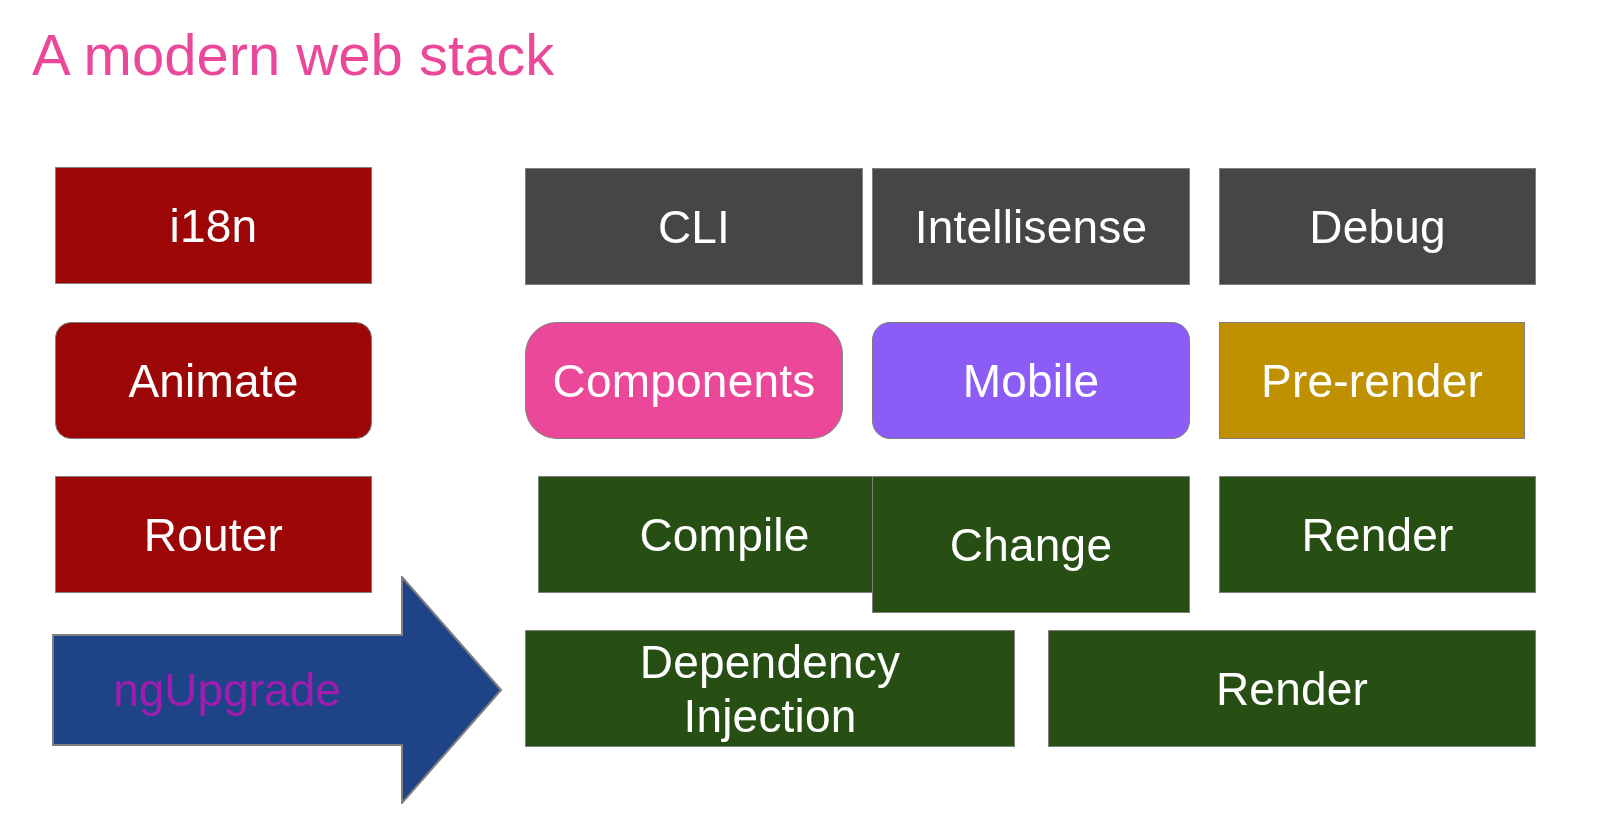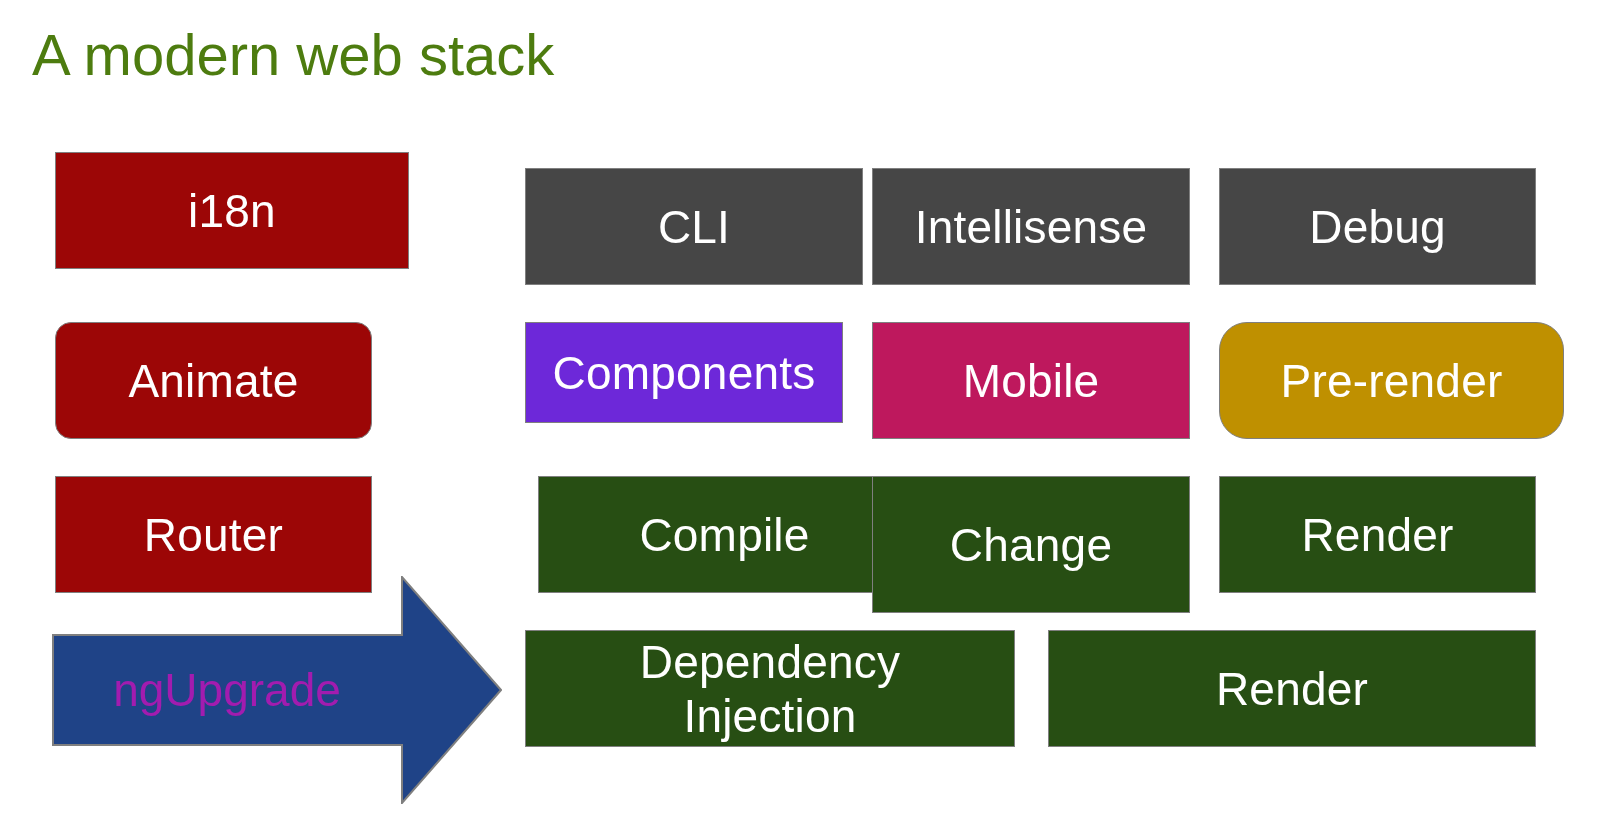--- a/index.html
+++ b/index.html
@@ -17,21 +17,21 @@
     height: 831px;
     background: #ffffff;
     overflow: hidden;
   }
   #slide-title {
     position: absolute;
     left: 32px;
     top: 20px;
     font-size: 58px;
     line-height: 70px;
-    color: #4d7c0f;
+    color: #ec4899;
     font-weight: 400;
     white-space: nowrap;
   }
   .box {
     position: absolute;
     box-sizing: border-box;
     border: 1px solid #7f7f7f;
     color: #ffffff;
     display: flex;
     align-items: center;
@@ -78,21 +78,21 @@
     pointer-events: none;
   }
 </style>
 </head>
 <body>
 
 <div id="slide">
 
   <div id="slide-title">A modern web stack</div>
 
-  <div class="box" style="left:55px; top:152px; width:354px; height:117px; background:#9C0606;">
+  <div class="box" style="left:55px; top:167px; width:317px; height:117px; background:#9C0606;">
     <span class="label">i18n</span>
   </div>
 
   <div class="box" style="left:55px; top:322px; width:317px; height:117px; background:#9C0606;border-radius:16px;">
     <span class="label">Animate</span>
   </div>
 
   <div class="box" style="left:55px; top:476px; width:317px; height:117px; background:#9C0606;">
     <span class="label">Router</span>
   </div>
@@ -109,29 +109,29 @@
   </div>
 
   <div class="box" style="left:872px; top:168px; width:318px; height:117px; background:#464646;">
     <span class="label">Intellisense</span>
   </div>
 
   <div class="box" style="left:1219px; top:168px; width:317px; height:117px; background:#464646;">
     <span class="label">Debug</span>
   </div>
 
-  <div class="box" style="left:525px; top:322px; width:318px; height:101px; background:#6d28d9;">
+  <div class="box" style="left:525px; top:322px; width:318px; height:117px; background:#ec4899;border-radius:32px;">
     <span class="label">Components</span>
   </div>
 
-  <div class="box" style="left:872px; top:322px; width:318px; height:117px; background:#be185d;">
+  <div class="box" style="left:872px; top:322px; width:318px; height:117px; background:#8b5cf6;border-radius:18px;">
     <span class="label">Mobile</span>
   </div>
 
-  <div class="box" style="left:1219px; top:322px; width:345px; height:117px; background:#BF9000;border-radius:28px;">
+  <div class="box" style="left:1219px; top:322px; width:306px; height:117px; background:#BF9000;">
     <span class="label">Pre-render</span>
   </div>
 
   <div class="box" style="left:538px; top:476px; width:373px; height:117px; background:#274E13;">
     <span class="label">Compile</span>
   </div>
 
   <div class="box" style="left:872px; top:476px; width:318px; height:137px; background:#274E13;">
     <span class="label">Change</span>
   </div>

